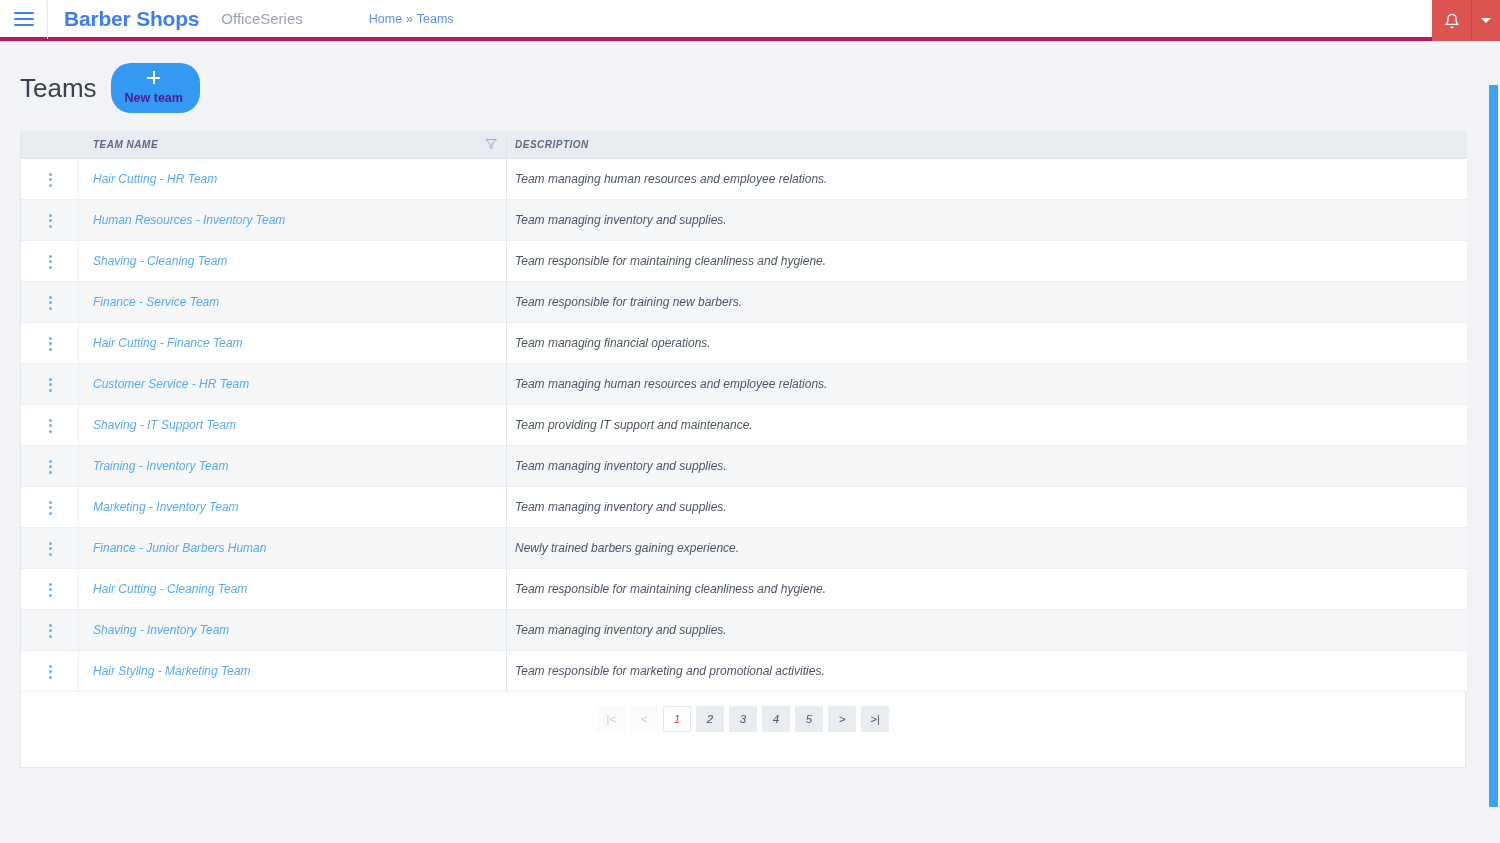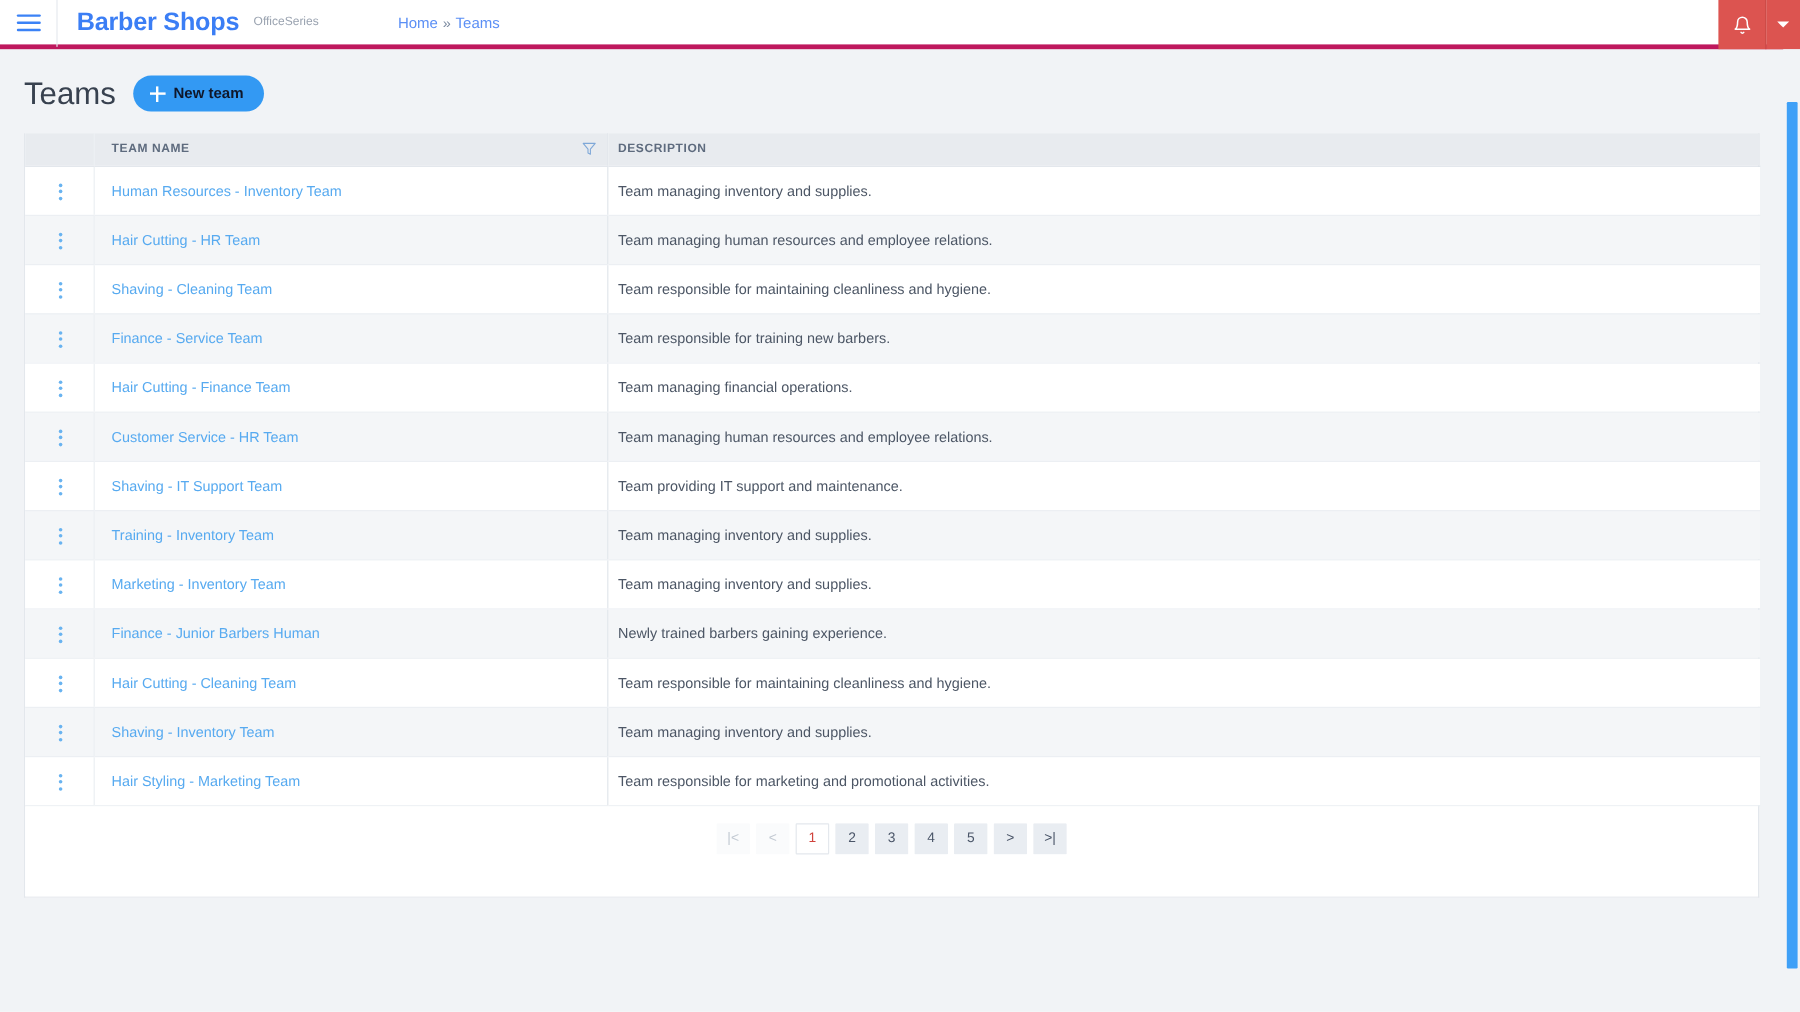--- a/index.html
+++ b/index.html
@@ -36,22 +36,22 @@
     border-radius: 1px;
   }
   .brand {
     margin-left: 16px;
     font-size: 21px;
     font-weight: bold;
     color: #3b7ef5;
     letter-spacing: -0.2px;
   }
   .subbrand {
-    margin-left: 12px;
-    font-size: 10px;
+    margin-left: 22px;
+    font-size: 15px;
     color: #9aa3b0;
     font-weight: 400;
   }
   .breadcrumb {
     margin-left: 66px;
     font-size: 12.5px;
     color: #5b8ff5;
     display: flex;
     align-items: flex-end;
     gap: 4px;
@@ -97,48 +97,50 @@
     font-size: 26px;
     color: #38414f;
     font-weight: 400;
     line-height: 1;
   }
   .new-btn {
     display: inline-flex;
     align-items: center;
     gap: 7px;
     background: #3399f3;
-    color: #0f172a;
+    color: #4c1d95;
     border: none;
     border-radius: 20px;
     padding: 8px 17px 8px 14px;
     font-size: 12.5px;
     font-weight: bold;
     cursor: pointer;
     font-family: "Liberation Sans", sans-serif;
+    flex-direction: column;
   }
   .plus {
     position: relative;
     width: 13px; height: 13px;
     display: inline-block;
   }
   .plus::before, .plus::after {
     content: ""; position: absolute; background: #fff;
   }
   .plus::before { left: 5.5px; top: 0; width: 2px; height: 13px; }
   .plus::after  { top: 5.5px; left: 0; height: 2px; width: 13px; }
 
   
   .table-wrap {
     margin: 0 0 0 20px;
     width: 1446px;
     background: #fff;
     border: 1px solid #e3e7ec;
     border-top: none;
     position: relative;
+    font-style: italic;
   }
   table { border-collapse: collapse; width: 100%; table-layout: fixed; }
 
   thead th {
     background: #e8ebef;
     height: 27px;
     font-size: 10px;
     letter-spacing: 0.5px;
     color: #5e6b7e;
     font-weight: bold;
@@ -316,31 +318,31 @@
           </th>
         </tr>
       </thead>
       <tbody id="tbody">
           <tr>
             <td class="cell-kebab"><span class="kebab">
                 <i></i>
                 <i></i>
                 <i></i>
               </span></td>
+            <td class="cell-name"><a href="#">Hair Cutting - HR Team</a></td>
+            <td class="cell-desc">Team managing human resources and employee relations.</td>
+          </tr>
+          <tr>
+            <td class="cell-kebab"><span class="kebab">
+                <i></i>
+                <i></i>
+                <i></i>
+              </span></td>
             <td class="cell-name"><a href="#">Human Resources - Inventory Team</a></td>
             <td class="cell-desc">Team managing inventory and supplies.</td>
-          </tr>
-          <tr>
-            <td class="cell-kebab"><span class="kebab">
-                <i></i>
-                <i></i>
-                <i></i>
-              </span></td>
-            <td class="cell-name"><a href="#">Hair Cutting - HR Team</a></td>
-            <td class="cell-desc">Team managing human resources and employee relations.</td>
           </tr>
           <tr>
             <td class="cell-kebab"><span class="kebab">
                 <i></i>
                 <i></i>
                 <i></i>
               </span></td>
             <td class="cell-name"><a href="#">Shaving - Cleaning Team</a></td>
             <td class="cell-desc">Team responsible for maintaining cleanliness and hygiene.</td>
           </tr>

